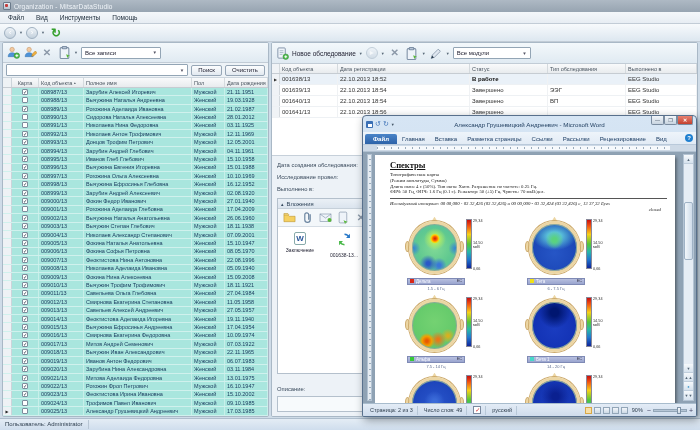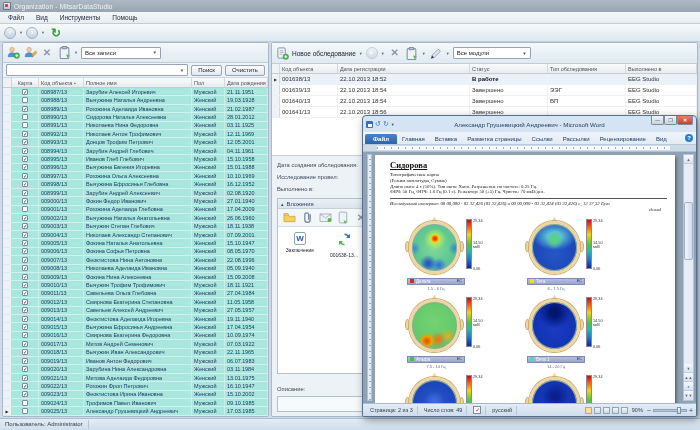--- a/index.html
+++ b/index.html
@@ -787,21 +787,21 @@
     <span class="wtab">Рецензирование</span>
     <span class="wtab">Вид</span>
     <span class="whelp">?</span>
   </div>
   <div class="wruler">
       <div class="band"></div>
     </div>
   <div class="docarea">
     <div class="vruler"></div>
     <div class="page">
-      <h1>Сидорова</h1>
+      <h1>Спектры</h1>
       <div class="ln">Топографические карты</div>
       <div class="ln">(Режим амплитуды, Сумма)</div>
       <div class="ln">Длина окна: 4 с (50%). Тип окна: Ханн. Разрешение по частоте: 0.25 Гц.</div>
       <div class="ln">ФВЧ: 50 Гц, ФНЧ: 1.6 Гц (0.1 с). Режектор: 50 (±5) Гц. Чувств.: 70 мкВ/дел.</div>
       <div class="hr"></div>
       <div class="itv">Исследуемый интервал: 00 00,000 - 03 32,426 (03 32,426) и 00 00,000 - 03 32,424 (03 32,426) с, 13 37,32 Eyes</div>
       <div class="itv itv2">closed</div>
       <div class="mapsrow">
           <div class="map">
     <div class="map-top">

